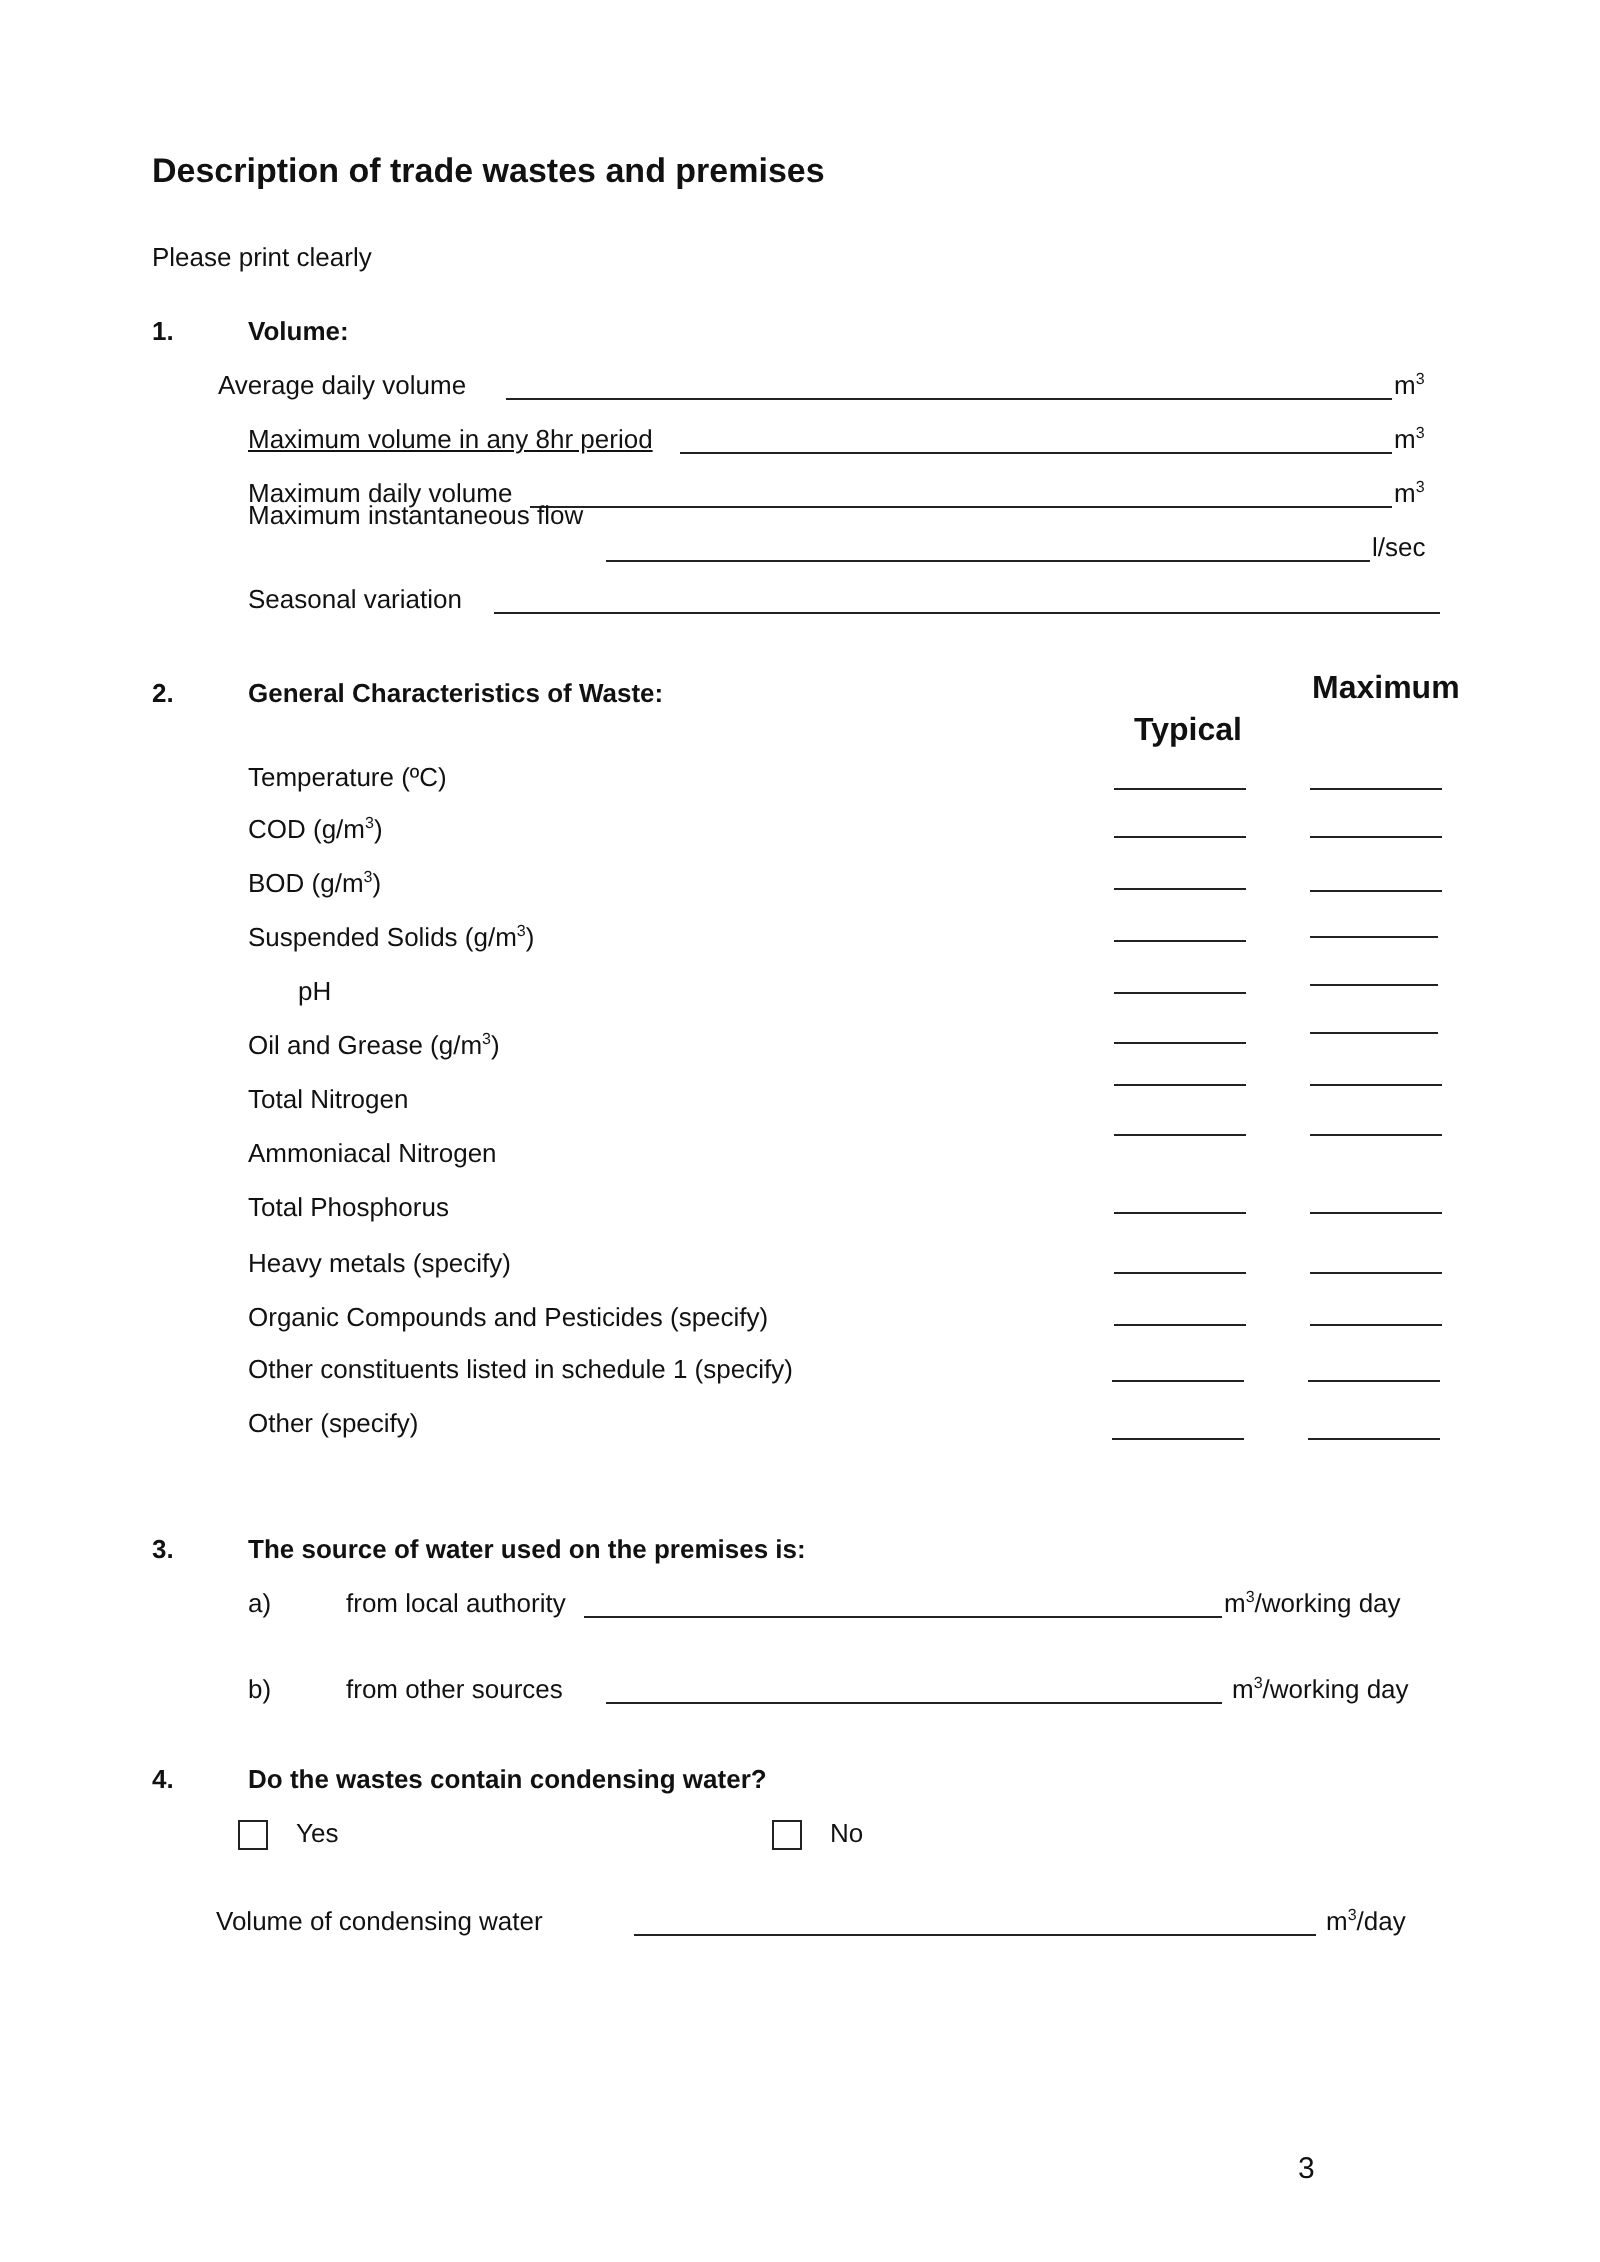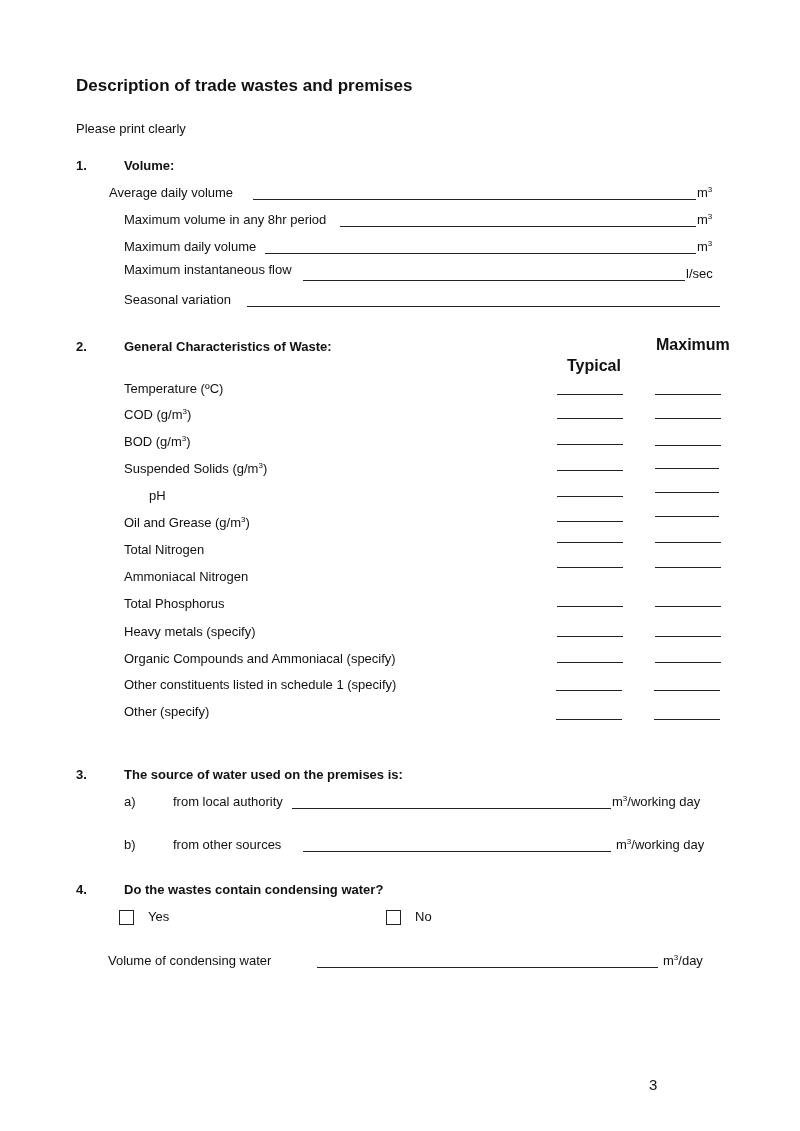--- a/index.html
+++ b/index.html
@@ -28,33 +28,33 @@
   <div class="abs num" style="left:76px;top:158px;">1.</div>
   <div class="abs heading" style="left:124px;top:158px;">Volume:</div>
 
   <div>
     <div class="abs label" style="left:109px;top:185px;">Average daily volume</div>
     <div class="line" style="left:253px;top:199px;width:443px;"></div>
     <div class="abs unit" style="left:697px;top:185px;"><span>m</span><sup>3</sup></div>
   </div>
 
   <div>
-    <div class="abs label" style="left:124px;top:212px;">Maximum volume in any 8hr period</div>
+    <div class="abs label" style="left:124px;top:212px;text-decoration:underline;">Maximum volume in any 8hr period</div>
     <div class="line" style="left:340px;top:226px;width:356px;"></div>
     <div class="abs unit" style="left:697px;top:212px;"><span>m</span><sup>3</sup></div>
   </div>
 
   <div>
     <div class="abs label" style="left:124px;top:239px;">Maximum daily volume</div>
     <div class="line" style="left:265px;top:253px;width:431px;"></div>
     <div class="abs unit" style="left:697px;top:239px;"><span>m</span><sup>3</sup></div>
   </div>
 
   <div>
-    <div class="abs label" style="left:124px;top:262px;text-align:center;">Maximum instantaneous flow</div>
+    <div class="abs label" style="left:124px;top:250px;text-align:center;">Maximum instantaneous flow</div>
     <div class="line" style="left:303px;top:280px;width:382px;"></div>
     <div class="abs unit" style="left:686px;top:266px;">l/sec</div>
   </div>
 
   <div>
     <div class="abs label" style="left:124px;top:292px;">Seasonal variation</div>
     <div class="line" style="left:247px;top:306px;width:473px;"></div>
   </div>
 </div>
 
@@ -108,21 +108,21 @@
     <div class="abs label" style="left:124px;top:596px;">Total Phosphorus</div>
     <div class="line" style="left:557px;top:606px;width:66px;"></div>
     <div class="line" style="left:655px;top:606px;width:66px;"></div>
   </div>
   <div>
     <div class="abs label" style="left:124px;top:624px;">Heavy metals (specify)</div>
     <div class="line" style="left:557px;top:636px;width:66px;"></div>
     <div class="line" style="left:655px;top:636px;width:66px;"></div>
   </div>
   <div>
-    <div class="abs label" style="left:124px;top:651px;">Organic Compounds and Ammoniacal (specify)</div>
+    <div class="abs label" style="left:124px;top:651px;">Organic Compounds and Pesticides (specify)</div>
     <div class="line" style="left:557px;top:662px;width:66px;"></div>
     <div class="line" style="left:655px;top:662px;width:66px;"></div>
   </div>
   <div>
     <div class="abs label" style="left:124px;top:677px;">Other constituents listed in schedule 1 (specify)</div>
     <div class="line" style="left:556px;top:690px;width:66px;"></div>
     <div class="line" style="left:654px;top:690px;width:66px;"></div>
   </div>
   <div>
     <div class="abs label" style="left:124px;top:704px;">Other (specify)</div>

